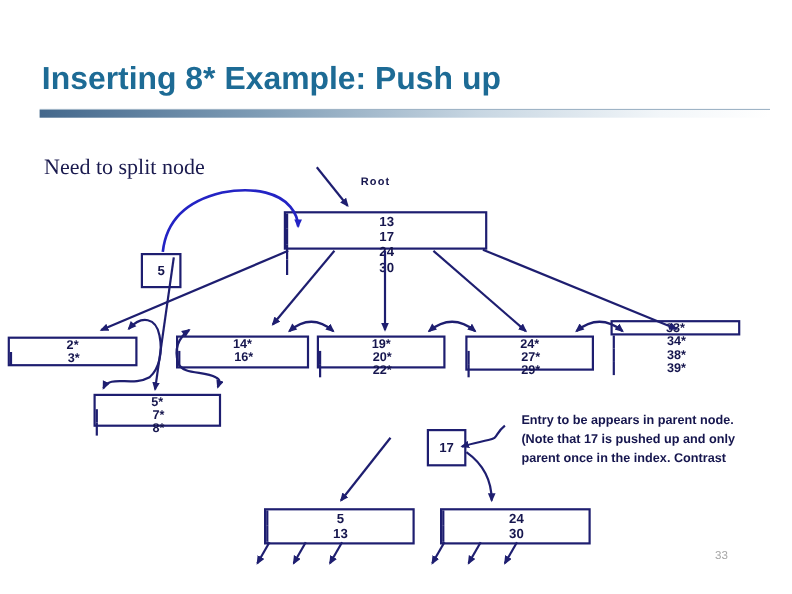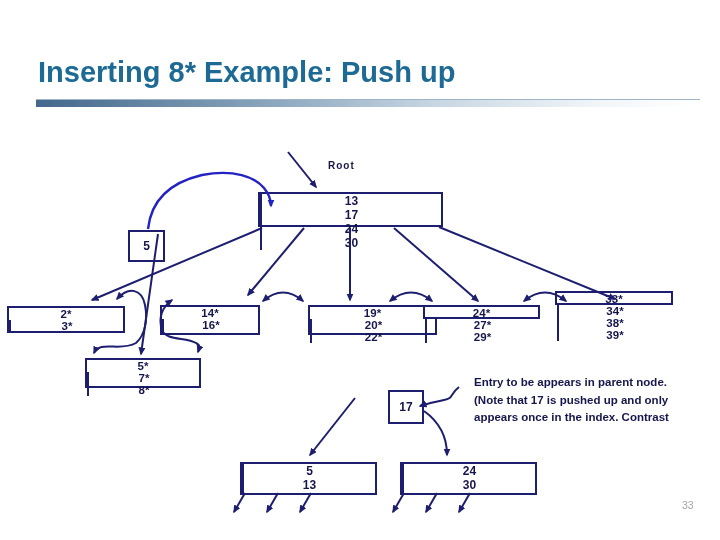--- a/index.html
+++ b/index.html
@@ -31,21 +31,21 @@
   #intro .blue{color:var(--accent-blue);}
   #root-label{
     position:absolute;left:328px;top:160px;
     font-size:10px;font-weight:bold;color:var(--text-navy);letter-spacing:1px;
   }
   #note{
     position:absolute;left:474px;top:374px;width:244px;
     font-size:11.5px;line-height:17.5px;font-weight:bold;color:var(--text-navy);
   }
   #pagenum{
-    position:absolute;left:650px;top:499px;font-size:10.5px;color:var(--page-gray);margin-left:32px;
+    position:absolute;left:650px;top:499px;font-size:10.5px;color:var(--page-gray);
   }
   .bnode{
     position:absolute;display:flex;border:2px solid var(--ink);background:#fff;
     box-sizing:border-box;color:var(--text-navy);flex-direction:column;
   }
   .bnode>div{
     box-sizing:border-box;border-left:2px solid var(--ink);
     display:flex;align-items:center;justify-content:center;
   }
   .bnode>div:first-child{border-left:none;}
@@ -57,20 +57,21 @@
 </style>
 </head>
 <body>
 
 <div id="slide">
 
   <div id="title">Inserting 8* Example: Push up</div>
   <div id="rule"></div>
 
   <div id="intro">
+    <div>Need to split node</div>
   </div>
 
   <div id="root-label">Root</div>
 
   <div class="bnode" id="root-node" style="left:258px;top:192px;width:185px;height:35px;">
     <div class="ptr"></div>
     <div class="key">13</div>
     <div class="ptr"></div>
     <div class="key">17</div>
     <div class="ptr"></div>
@@ -85,35 +86,35 @@
     <div class="ptr8"></div>
   </div>
 
   <div class="bnode" style="left:7px;top:306px;width:118px;height:27px;">
     <div class="lc">2*</div>
     <div class="lc">3*</div>
     <div class="lc"></div>
     <div class="lc"></div>
   </div>
 
-  <div class="bnode" style="left:160px;top:305px;width:100px;height:30px;">
+  <div class="bnode" style="left:160px;top:305px;width:121px;height:30px;">
     <div class="lc">14*</div>
     <div class="lc">16*</div>
     <div class="lc"></div>
     <div class="lc"></div>
   </div>
 
-  <div class="bnode" style="left:308px;top:305px;width:129px;height:30px;">
+  <div class="bnode" style="left:288px;top:305px;width:117px;height:30px;">
     <div class="lc">19*</div>
     <div class="lc">20*</div>
     <div class="lc">22*</div>
     <div class="lc"></div>
   </div>
 
-  <div class="bnode" style="left:423px;top:305px;width:117px;height:14px;">
+  <div class="bnode" style="left:423px;top:305px;width:117px;height:32px;">
     <div class="lc">24*</div>
     <div class="lc">27*</div>
     <div class="lc">29*</div>
     <div class="lc"></div>
   </div>
 
   <div class="bnode" style="left:555px;top:291px;width:118px;height:14px;">
     <div class="lc">33*</div>
     <div class="lc">34*</div>
     <div class="lc">38*</div>
@@ -152,21 +153,21 @@
     <div class="ptr"></div>
     <div class="key"></div>
     <div class="ptr"></div>
     <div class="key"></div>
     <div class="ptr"></div>
   </div>
 
   <div id="note">
     <div>Entry to be appears in parent node.</div>
     <div>(Note that 17 is pushed up and only</div>
-    <div>appears once in the index. Contrast</div>
+    <div>parent once in the index. Contrast</div>
   </div>
 
   <div id="pagenum">33</div>
 
   <svg id="wires" width="720" height="540" viewBox="0 0 720 540">
     <defs>
       <marker id="ah" markerWidth="9" markerHeight="8" refX="6.5" refY="3.5" orient="auto" markerUnits="userSpaceOnUse">
         <path d="M0,0 L8,3.5 L0,7 z" fill="#1e1e70"></path>
       </marker>
       <marker id="ahr" markerWidth="9" markerHeight="8" refX="1.5" refY="3.5" orient="auto" markerUnits="userSpaceOnUse">

